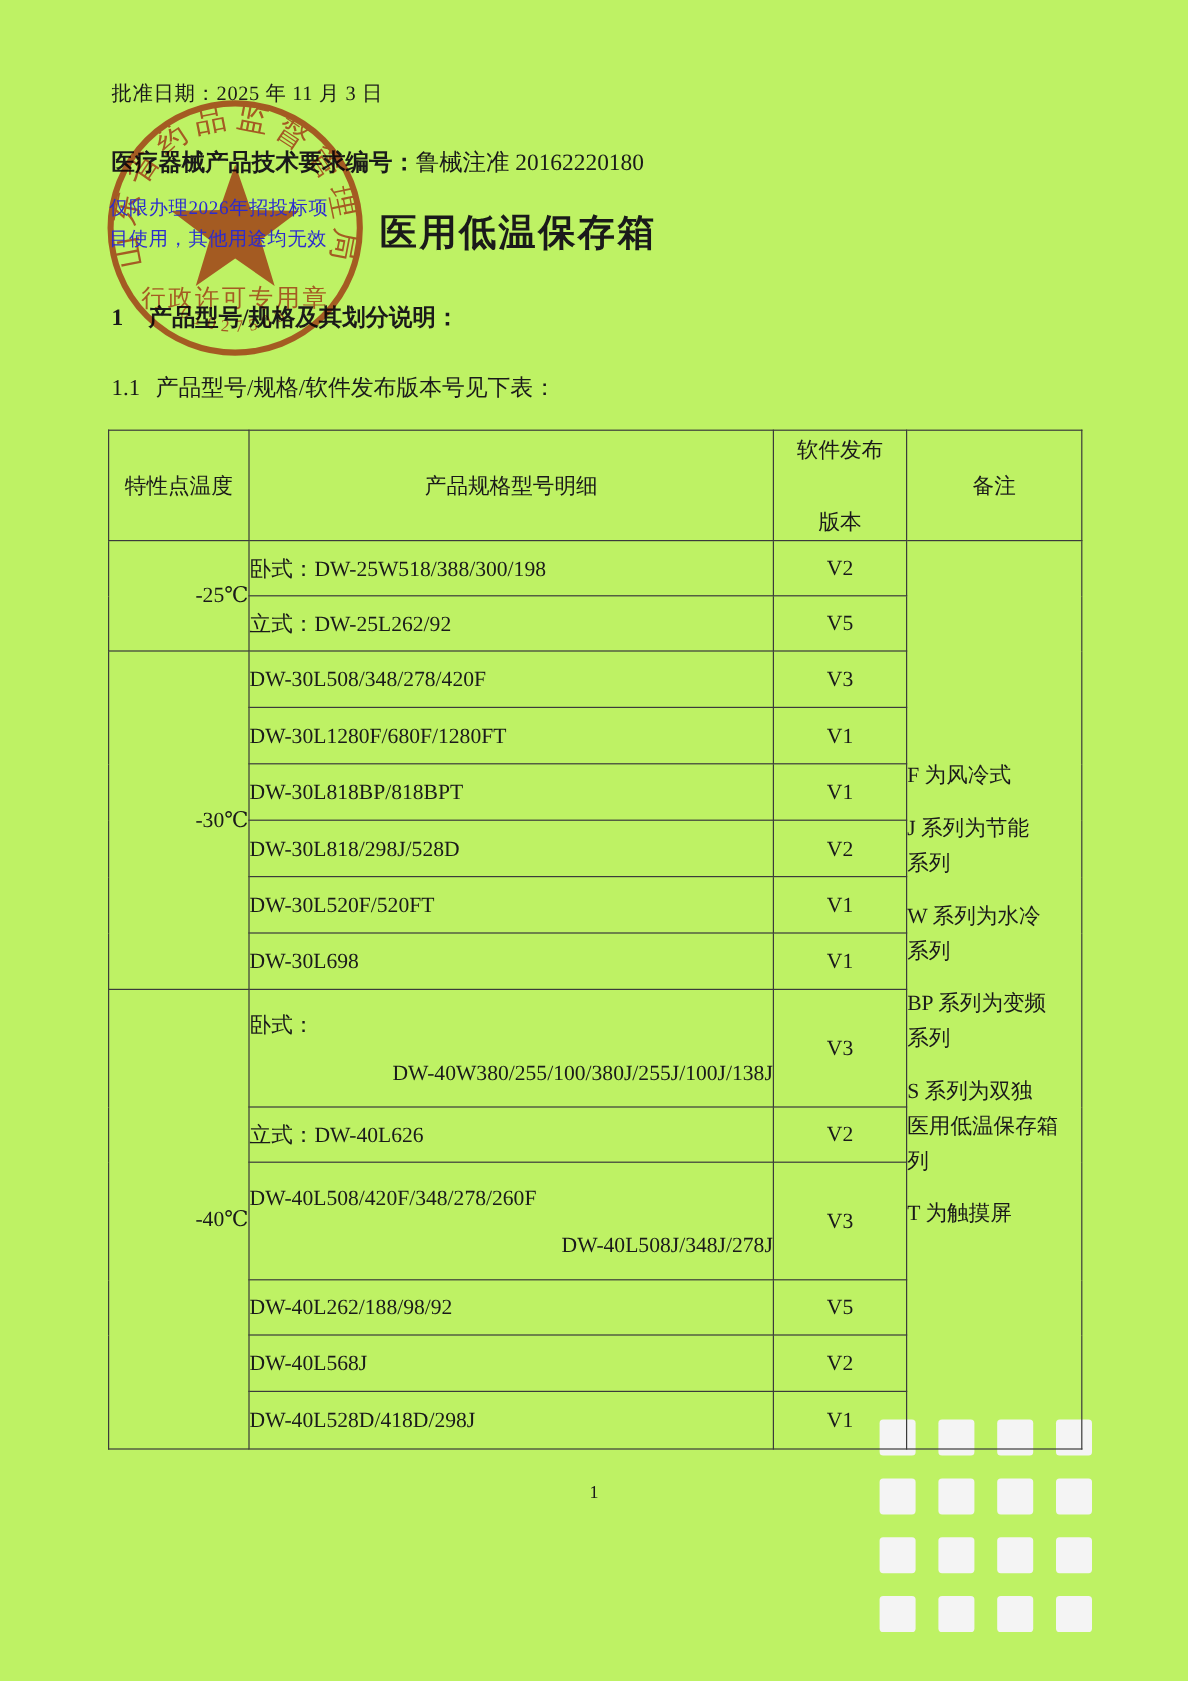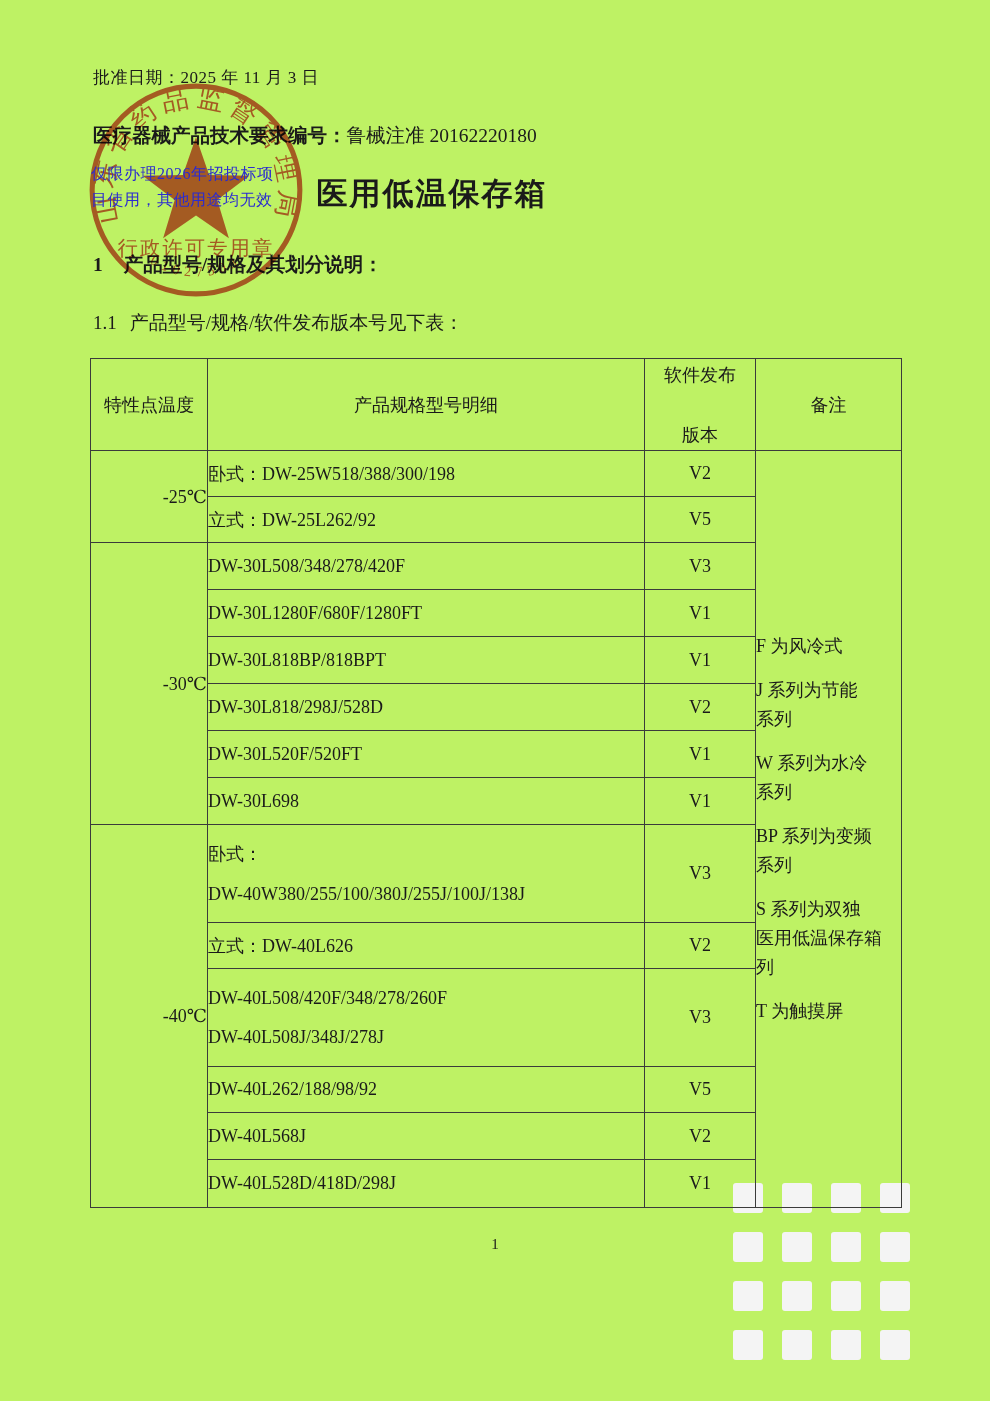--- a/index.html
+++ b/index.html
@@ -33,21 +33,21 @@
   tr.h46{height:46px;}
   tr.h47{height:47px;}
   tr.h48{height:48px;}
   tr.h98{height:98px;}
   td.temp{text-align:right;padding-left:7px;font-size:18px;}
   td.model{text-align:left;padding-left:12px;}
   td.version{text-align:center;}
   th.head-c1,th.head-c2,th.head-c4{}
   th.head-c3 div{line-height:24px;}
   th.head-c3 div:first-child{margin-bottom:36px;}
-  td.model .m2{margin-top:18px;}
+  td.model .m2{margin-top:18px;text-align:right;}
   td.remarks{vertical-align:middle;padding-left:8px;font-size:17.5px;}
   td.remarks .para{margin:15px 0;}
   td.remarks .para div{line-height:29px;}
 
   .pagenum{position:absolute;left:0;top:1236px;width:990px;text-align:center;font-size:15px;}
 
   .artifacts{position:absolute;left:733px;top:1183px;width:180px;height:180px;z-index:1;}
   .artifacts .sq{position:absolute;width:30px;height:30px;background:#f4f4f4;border-radius:3px;}
 </style>
 </head>

